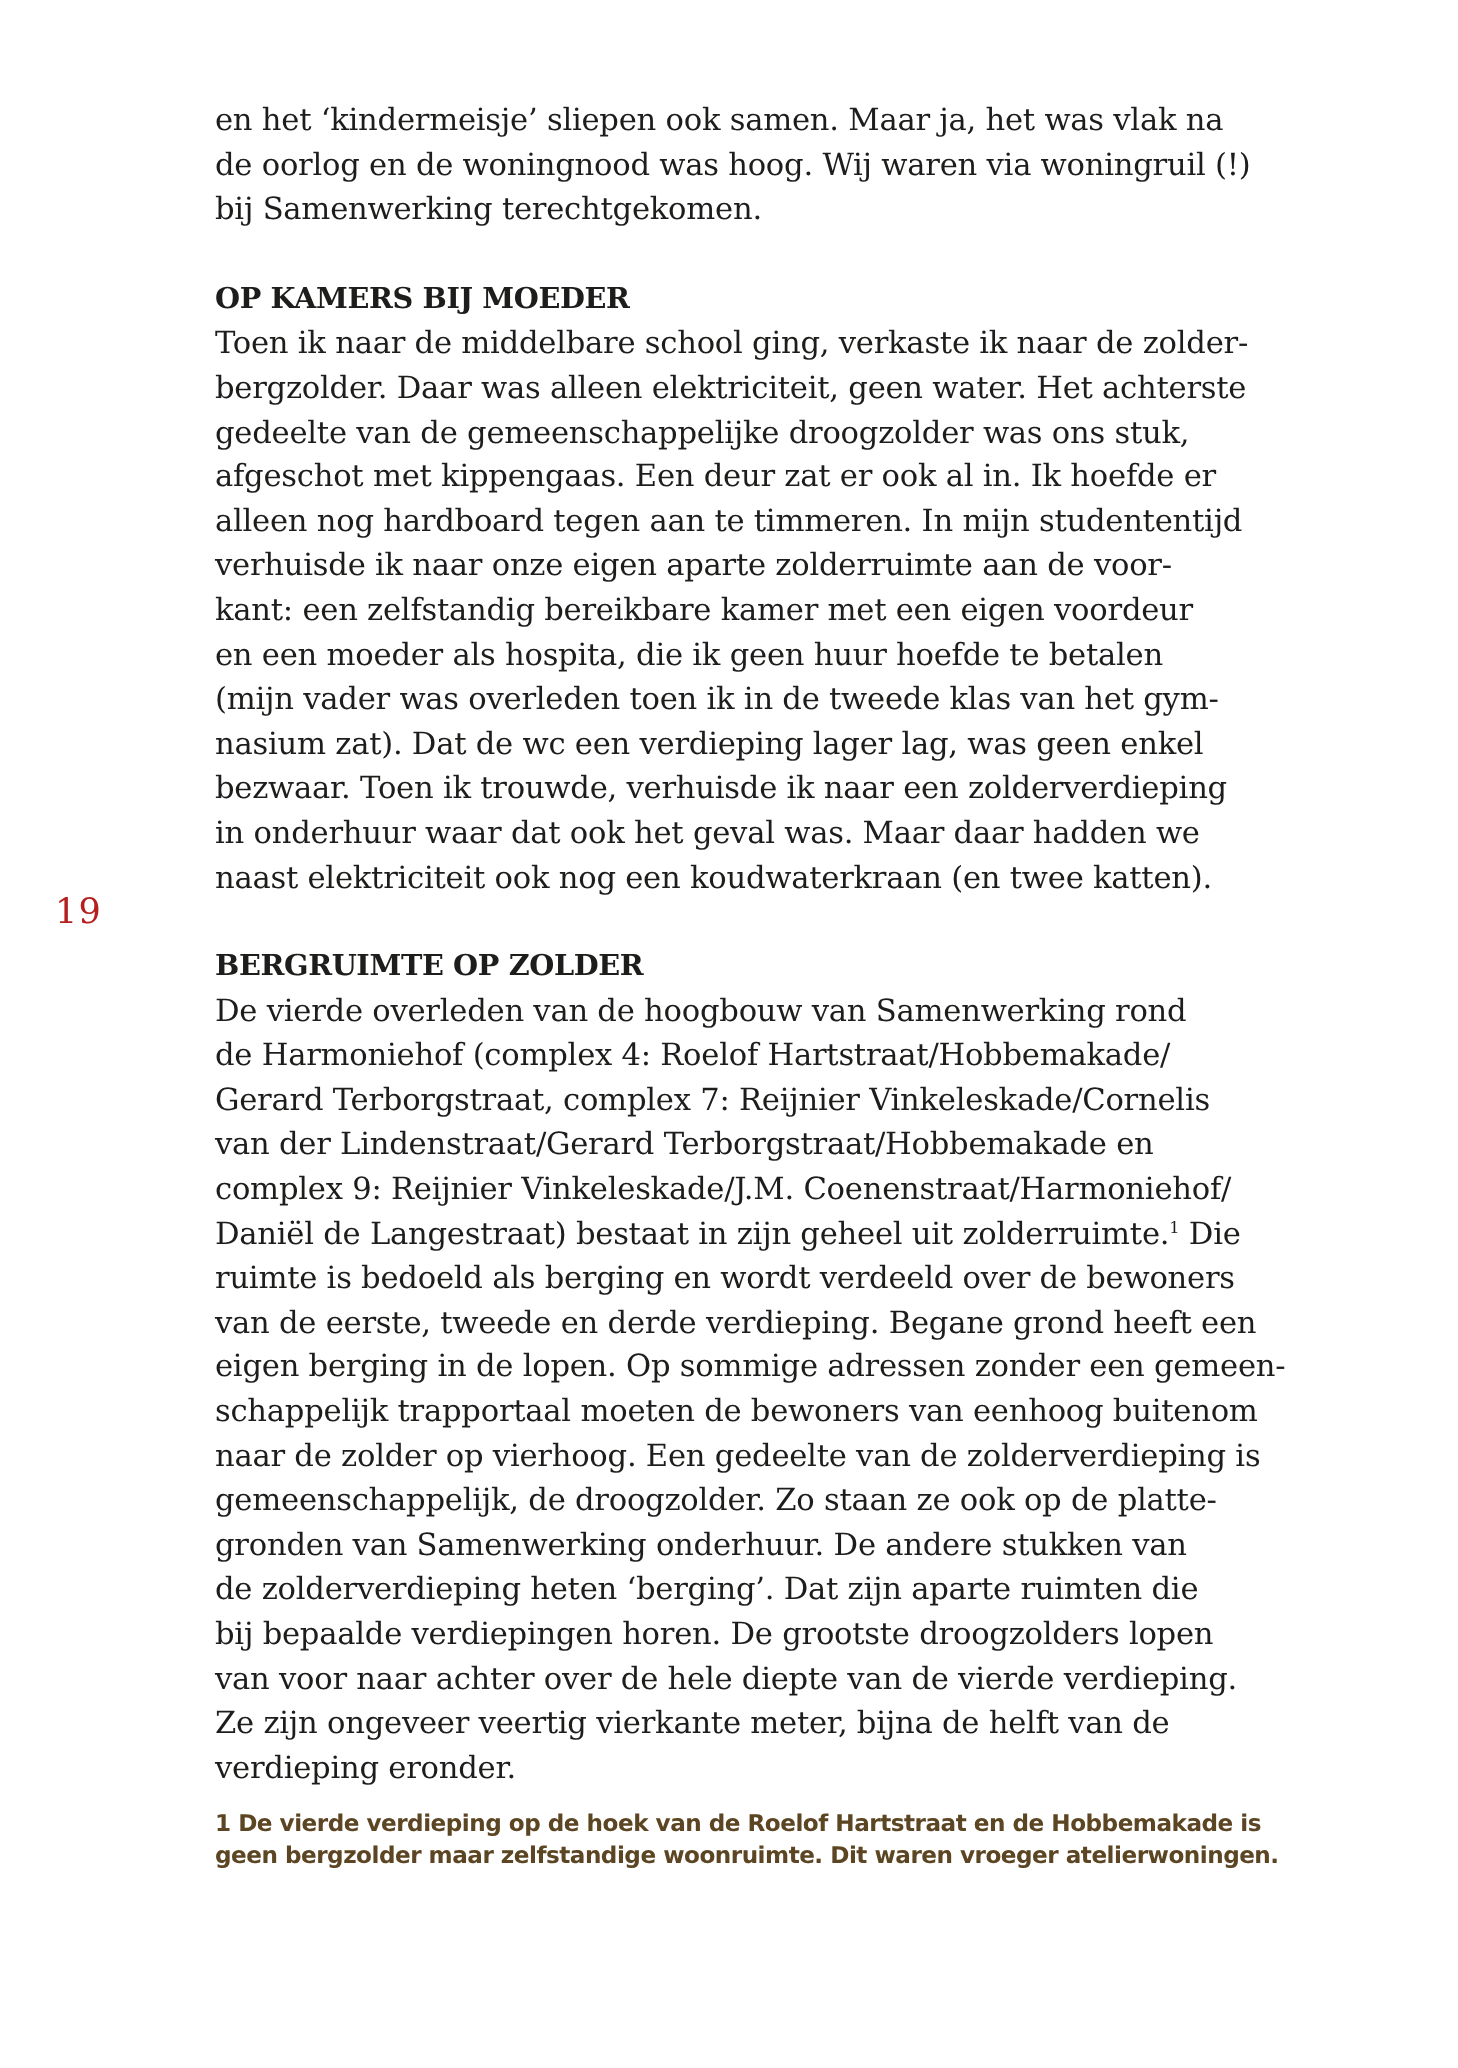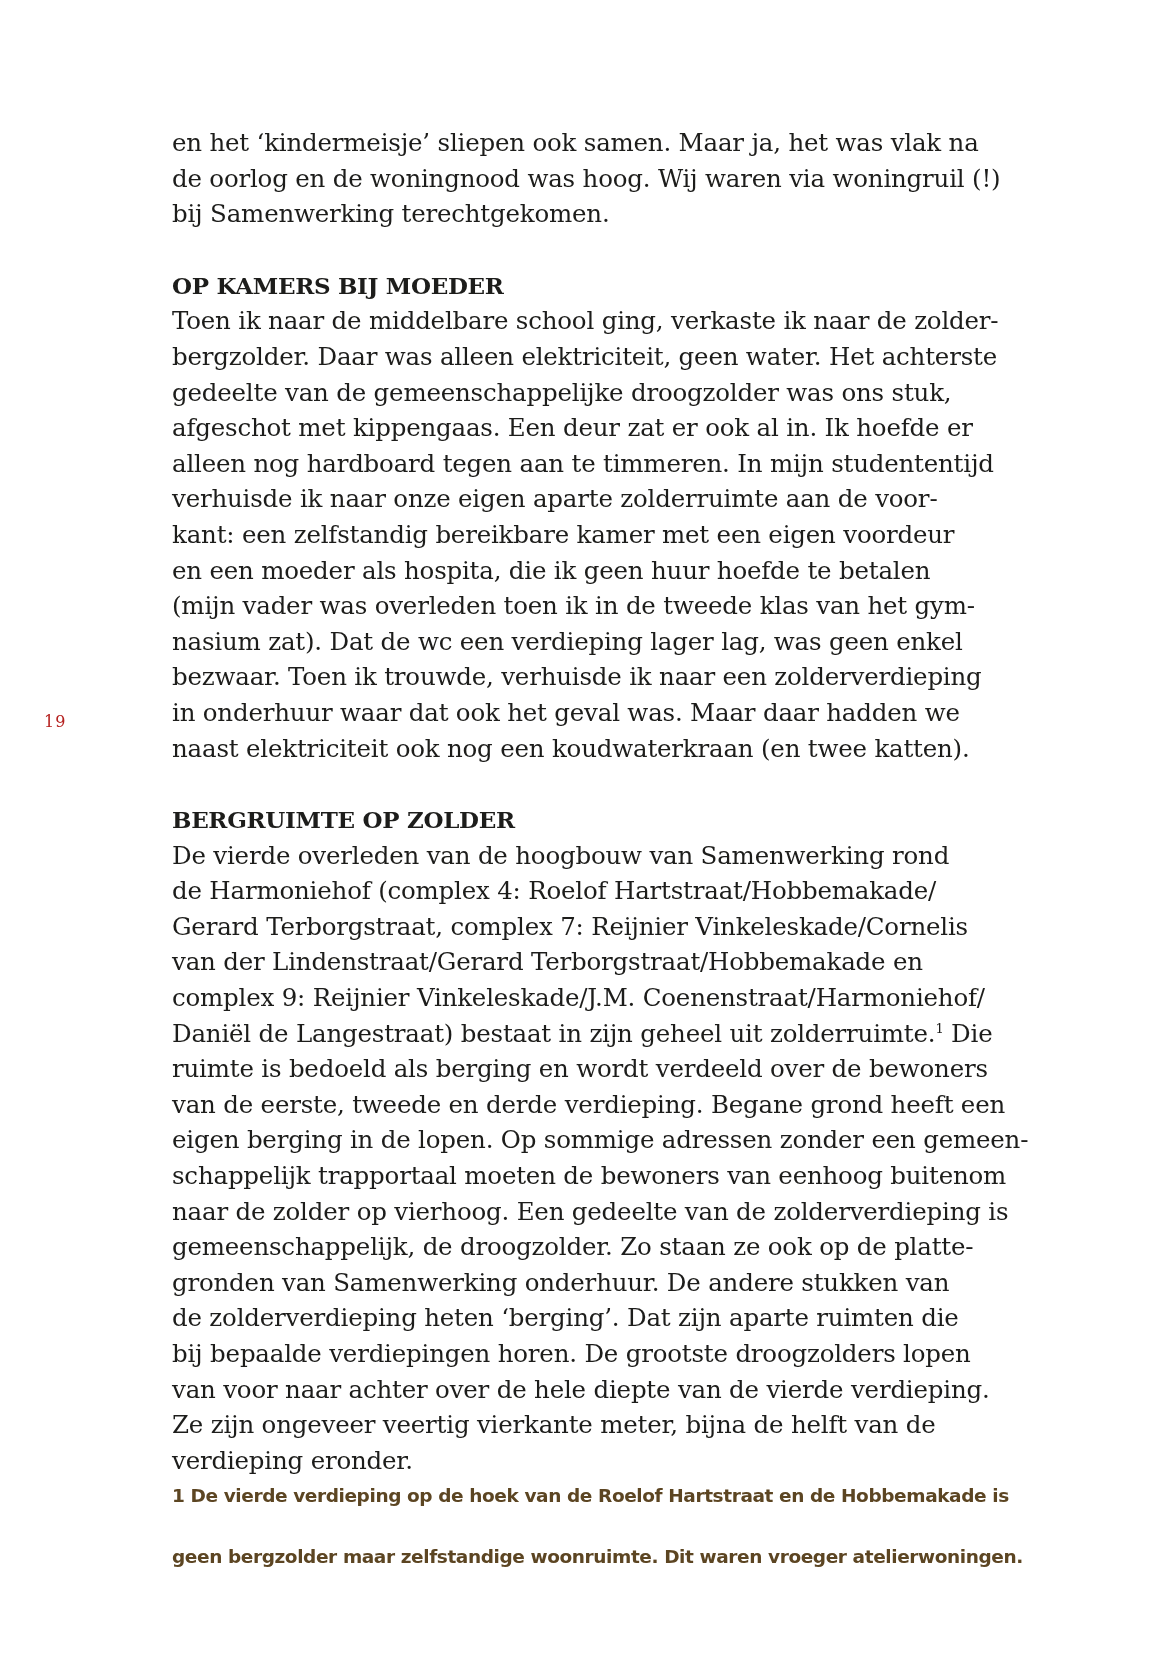--- a/index.html
+++ b/index.html
@@ -3,39 +3,38 @@
   <meta charset="utf-8">
   <style>
     html, body { margin: 0; padding: 0; background: #ffffff; }
     body { width: 1166px; height: 1654px; position: relative; overflow: hidden; }
     .page { position: absolute; left: 0; top: 0; width: 1166px; height: 1654px; background: #fff; }
     .text-col {
       position: absolute; left: 172px; top: 78px; width: 830px;
       font-family: "DejaVu Serif", serif;
       font-size: 24.5px; line-height: 35.6px; color: #1d1d1b;
       letter-spacing: -0.2px;
-      margin-top: 47px;
     }
     .line { display: block; white-space: nowrap; }
     .gap { height: 36px; }
     .heading {
       font-family: "DejaVu Serif", serif; font-weight: bold;
       font-size: 23px; letter-spacing: -0.3px; color: #1d1d1b; display: block; white-space: nowrap;
     }
     .sup { font-size: 13px; vertical-align: 9px; line-height: 0; }
     .page-number {
       position: absolute; left: 44px; top: 712px;
-      font-family: "DejaVu Serif", serif; font-size: 16px; color: #b5201e; letter-spacing: 1px;
+      font-family: "DejaVu Serif", serif; font-size: 28px; color: #b5201e; letter-spacing: 1px;
     }
     .footnote {
       position: absolute; left: 172px; top: 1447px; width: 840px;
       font-family: "DejaVu Sans", sans-serif; font-weight: bold;
       font-size: 18.5px; line-height: 25px; color: #5c4522; letter-spacing: -0.4px;
     }
-    .footnote .line { white-space: nowrap; margin-top: 36px; }
+    .footnote .line { white-space: nowrap; }
   </style>
 </head>
 <body>
 
 <div class="page">
 
   <div class="page-number">19</div>
 
   <div class="text-col">
 

